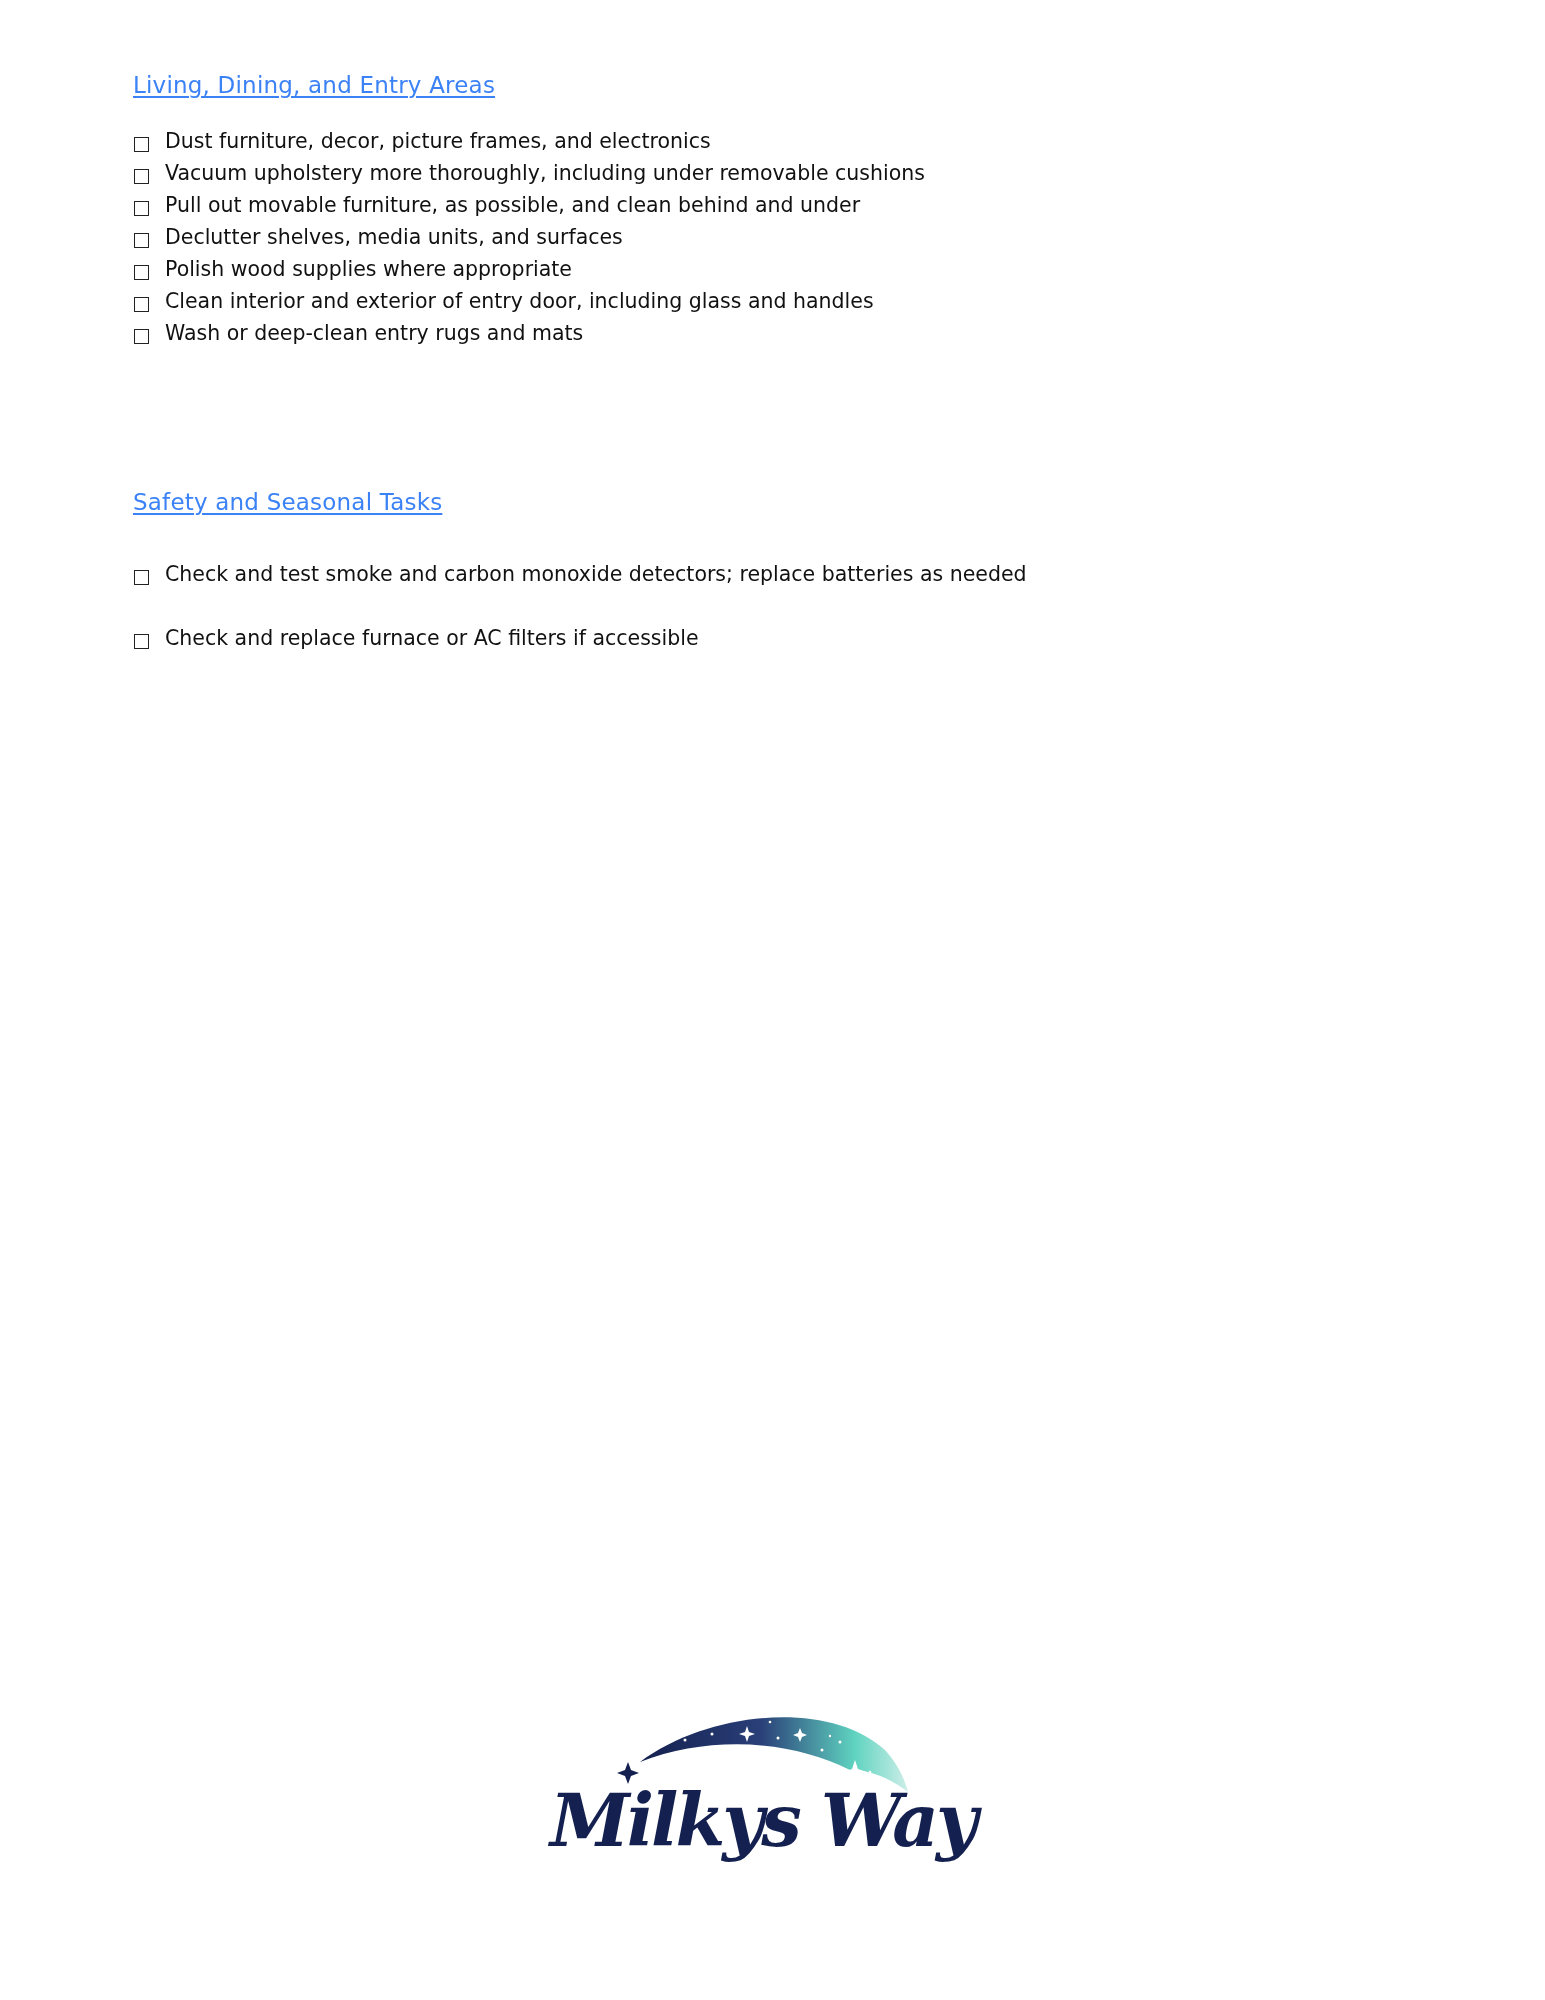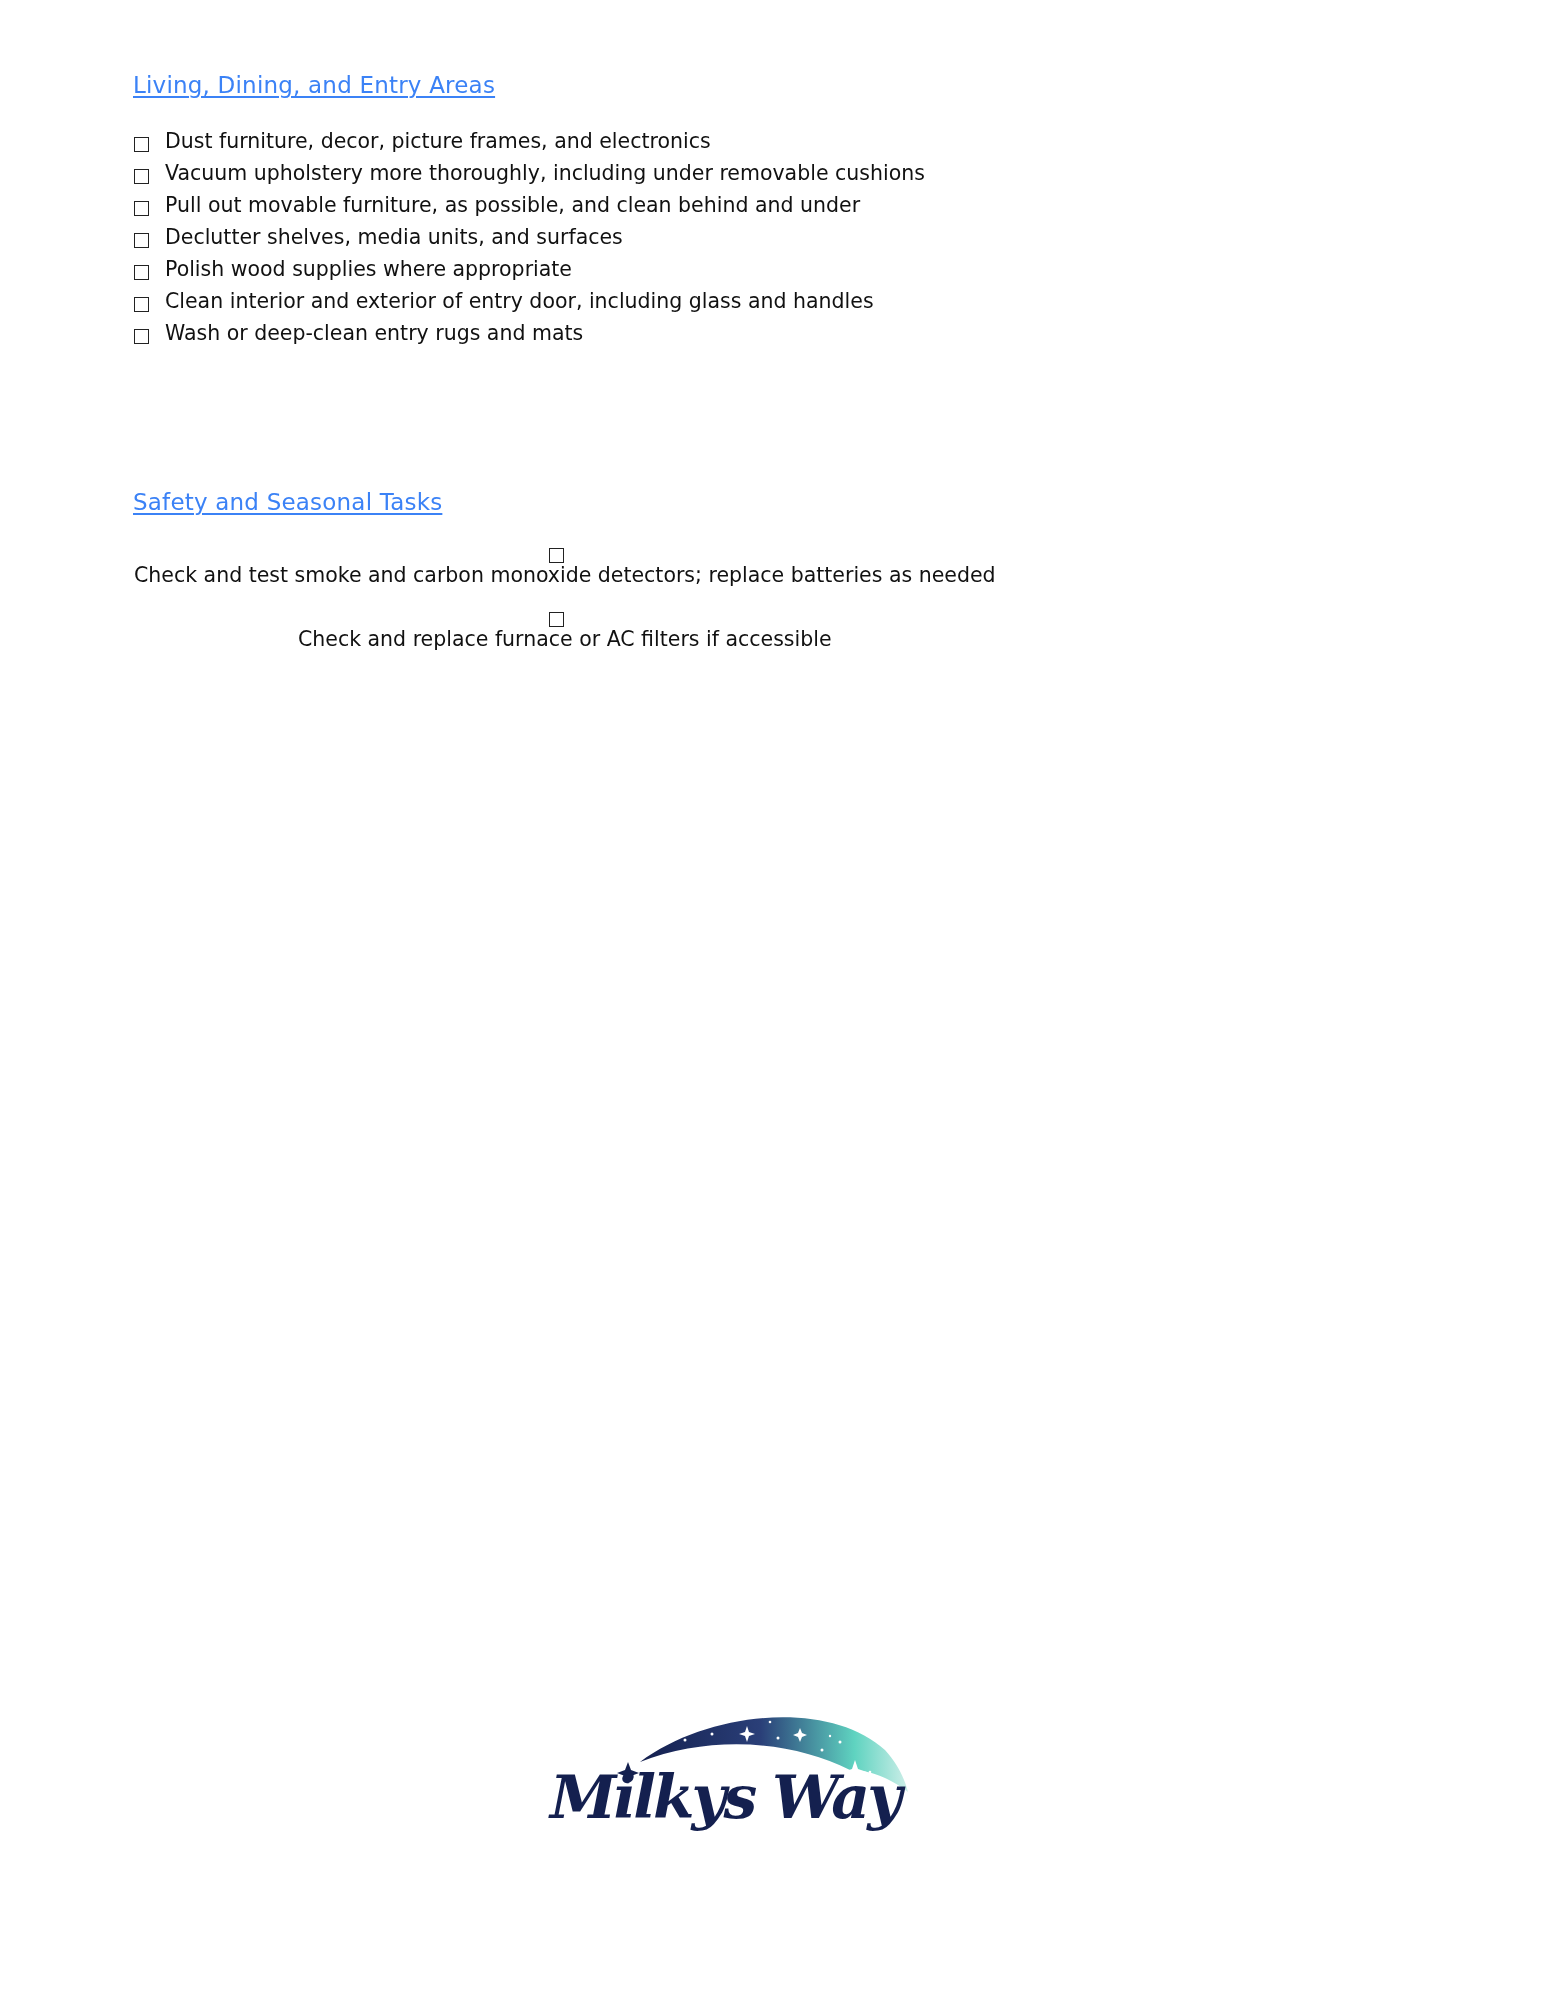--- a/index.html
+++ b/index.html
@@ -10,24 +10,24 @@
              text-decoration:underline; text-underline-offset:3px; text-decoration-thickness:1.5px;
              color:#3b82f6; white-space:nowrap; letter-spacing:0.2px; }
   .list { list-style:none; margin:1px; padding:0; }
   .item { display:flex; align-items:center; font-size:20.5px; white-space:nowrap; }
   .box { width:13px; height:13px; border:1.3px solid #222; margin-right:16px; margin-top:6px; flex:none; }
   #sec1 { top:72px; }
   #sec1 .list { margin-top:27px; }
   #sec1 .item { height:32px; }
   #sec2 { top:489px; }
   #sec2 .list { margin-top:27px; }
-  #sec2 .item { height:64px;flex-direction:column; }
+  #sec2 .item { height:64px; }
   .logo { position:absolute; left:540px; top:1690px; width:440px; height:200px; }
-  .logo-text { position:absolute; left:10px; top:72px; font-family:"DejaVu Serif", serif;
-               font-style:italic; font-weight:bold; font-size:60px; color:#14204f;
+  .logo-text { position:absolute; left:10px; top:88px; font-family:"DejaVu Serif", serif;
+               font-style:italic; font-weight:bold; font-size:72px; color:#14204f;
                letter-spacing:-3px; white-space:nowrap; }
 </style>
 </head>
 <body>
 
 <div class="section" id="sec1">
   <div class="heading">Living, Dining, and Entry Areas</div>
   <ul class="list">
     <li class="item">
         <span class="box"></span>

